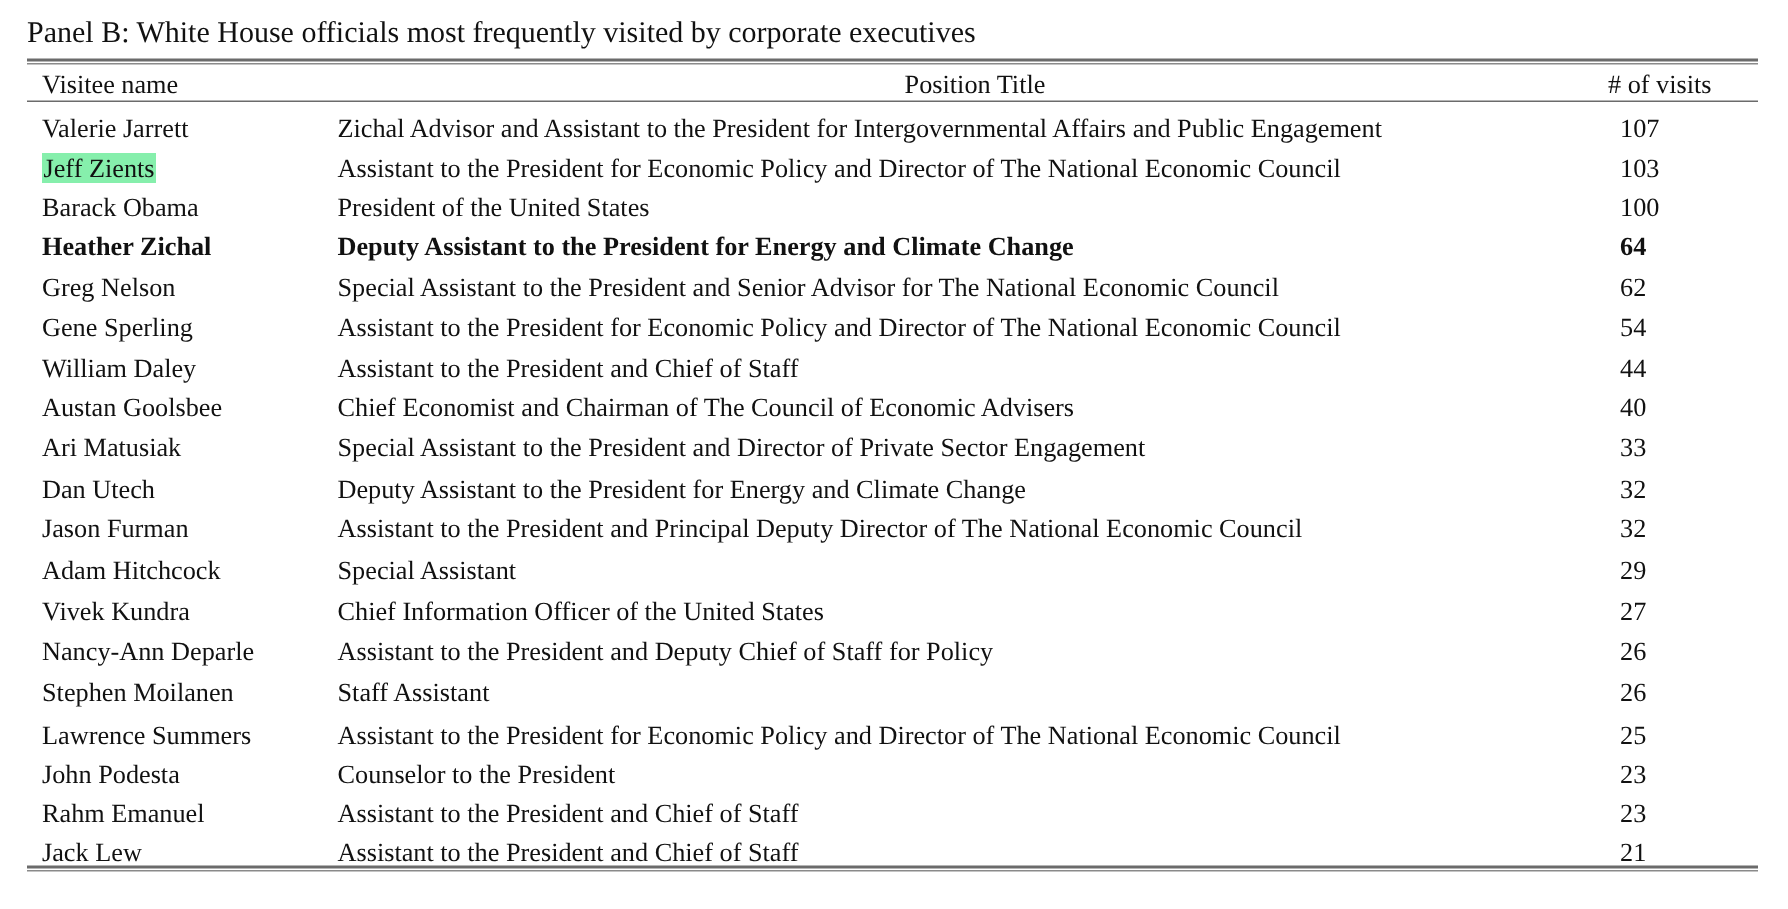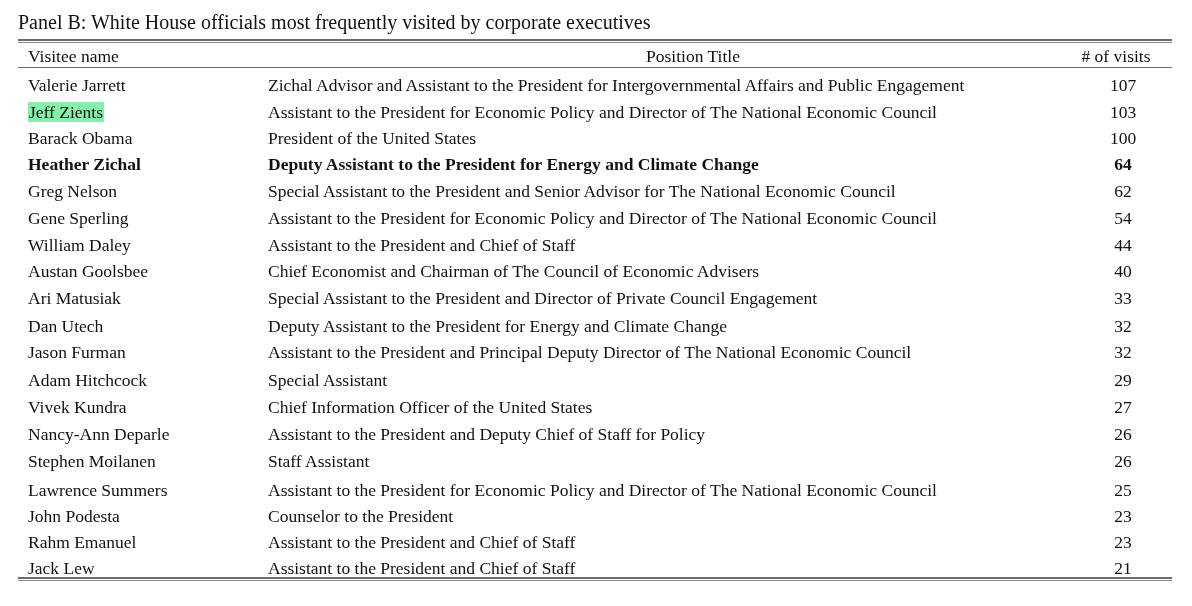--- a/index.html
+++ b/index.html
@@ -51,27 +51,25 @@
       line-height: 26px;
       white-space: nowrap;
     }
     .cell-name {
       position: absolute;
       left: 28px;
     }
     .cell-title {
       position: absolute;
       left: 225px;
-      margin-left: 43px;
     }
     .cell-visits {
       position: absolute;
       left: 1080px;
       width: 86px;
-      text-align: center;
     }
     .header .cell-title {
       left: 225px;
       width: 850px;
       text-align: center;
     }
     .header .cell-visits {
       left: 1072px;
       width: 100px;
       padding-right: 12px;
@@ -133,21 +131,21 @@
       <span class="cell-title">Assistant to the President and Chief of Staff</span>
       <span class="cell-visits">44</span>
     </div>
     <div class="row" style="top: 258px;">
       <span class="cell-name"><span>Austan Goolsbee</span></span>
       <span class="cell-title">Chief Economist and Chairman of The Council of Economic Advisers</span>
       <span class="cell-visits">40</span>
     </div>
     <div class="row" style="top: 285px;">
       <span class="cell-name"><span>Ari Matusiak</span></span>
-      <span class="cell-title">Special Assistant to the President and Director of Private Council Engagement</span>
+      <span class="cell-title">Special Assistant to the President and Director of Private Sector Engagement</span>
       <span class="cell-visits">33</span>
     </div>
     <div class="row" style="top: 313px;">
       <span class="cell-name"><span>Dan Utech</span></span>
       <span class="cell-title">Deputy Assistant to the President for Energy and Climate Change</span>
       <span class="cell-visits">32</span>
     </div>
     <div class="row" style="top: 339px;">
       <span class="cell-name"><span>Jason Furman</span></span>
       <span class="cell-title">Assistant to the President and Principal Deputy Director of The National Economic Council</span>

